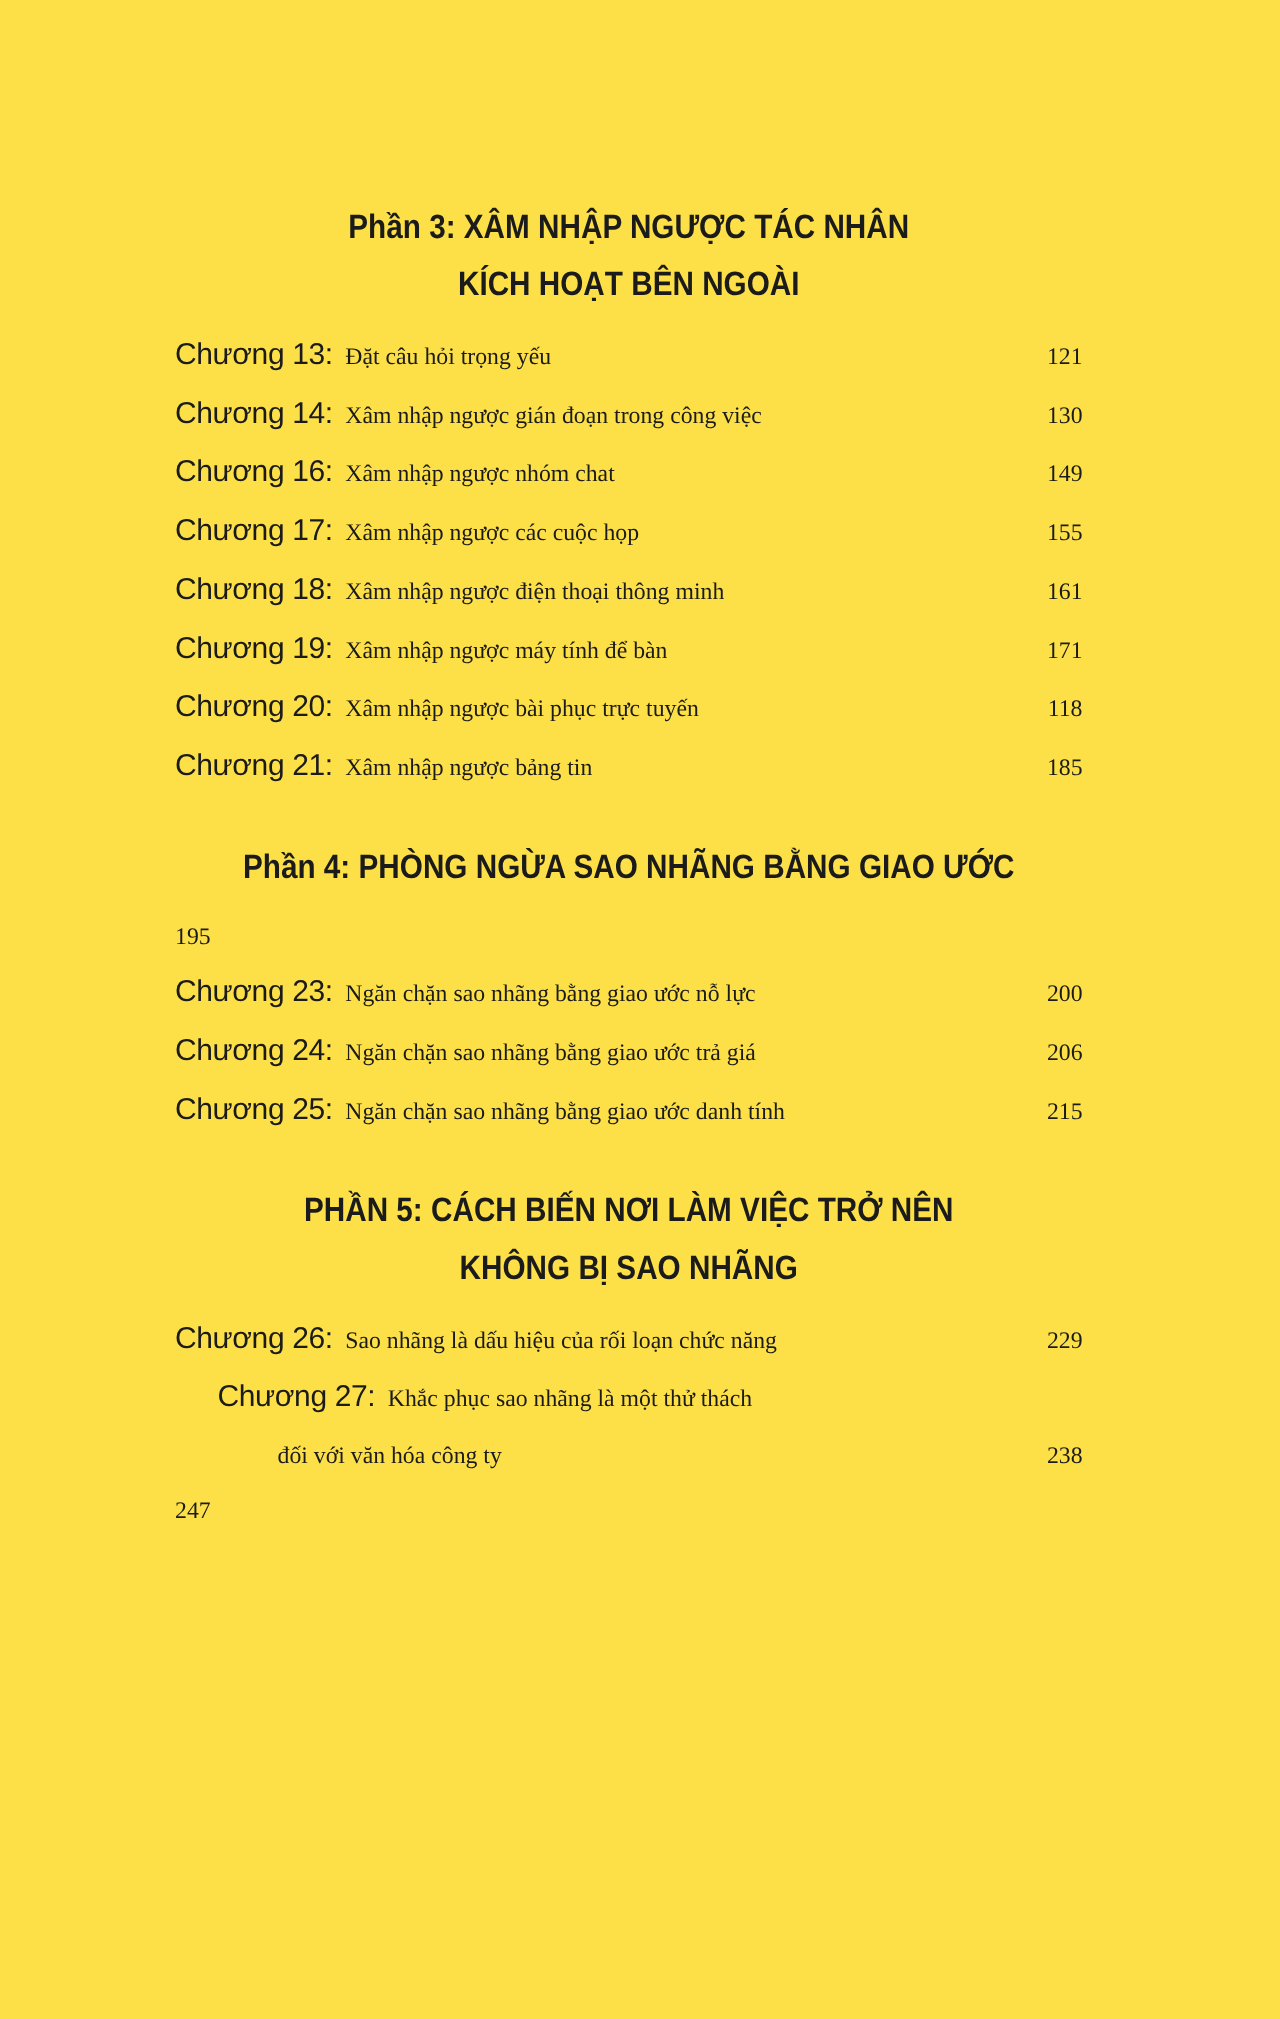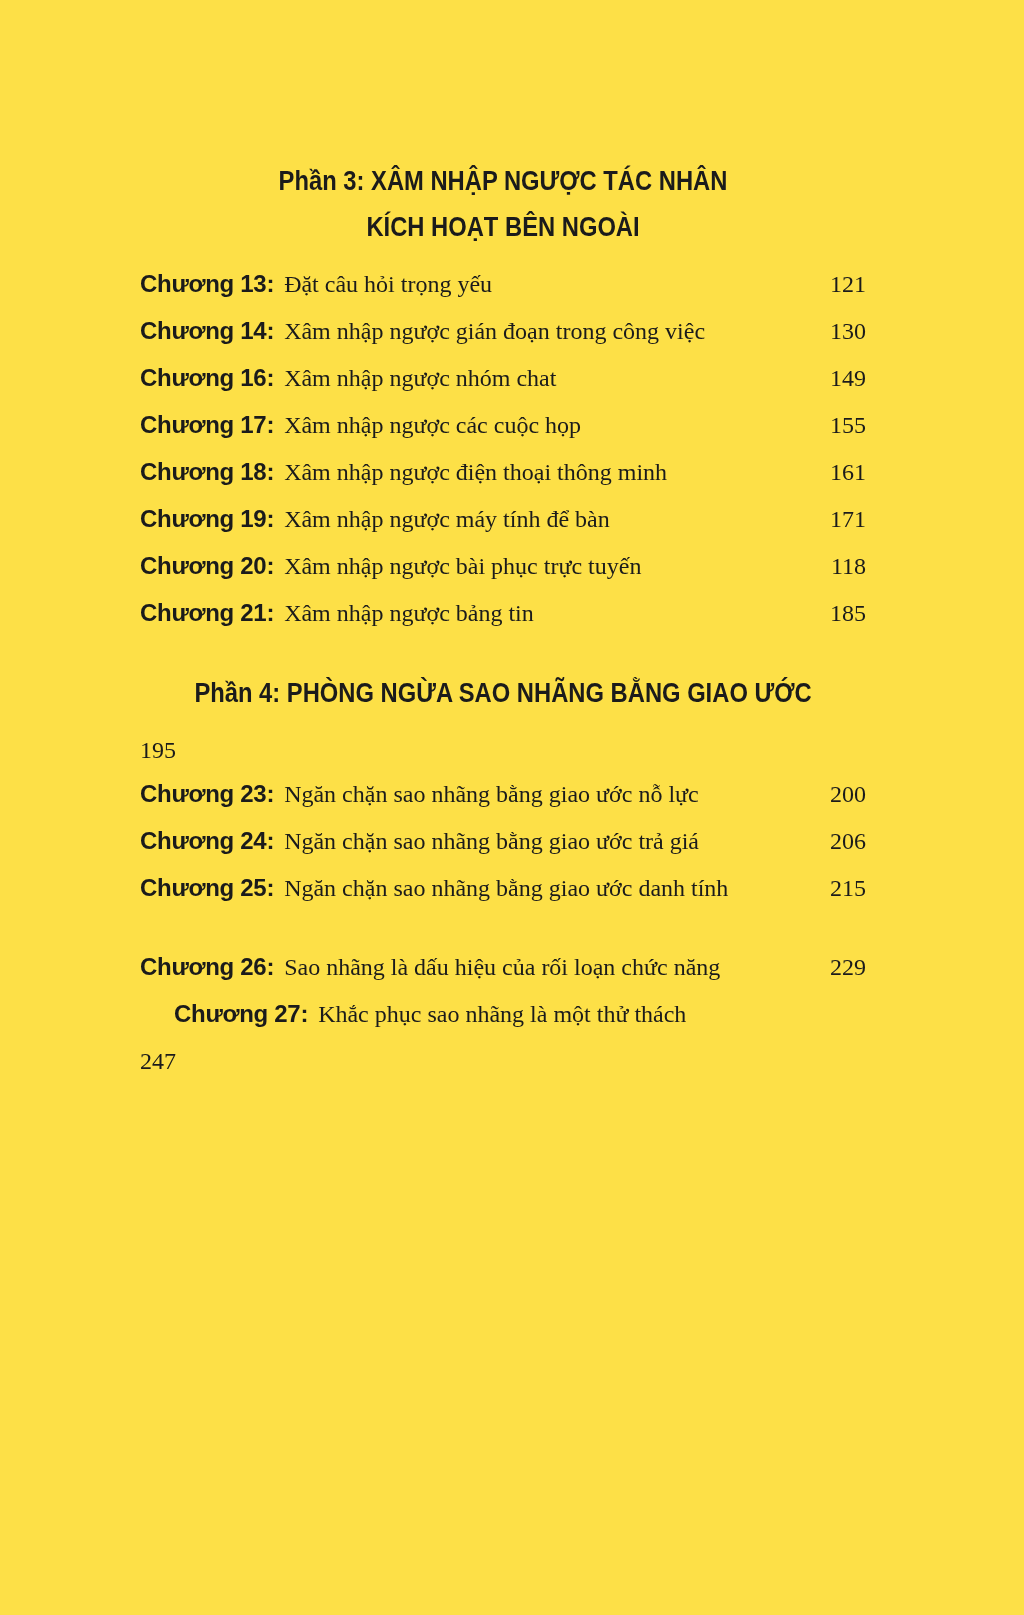--- a/index.html
+++ b/index.html
@@ -37,28 +37,28 @@
   .row {
     display: flex;
     justify-content: space-between;
     align-items: baseline;
     gap: 8px;
     line-height: 44px;
   }
   .entry { white-space: nowrap; min-width: 0; }
   .label {
     font-family: "Liberation Sans", sans-serif;
-    font-weight: 700;
+    font-weight: 400;
     font-size: 24px;
     letter-spacing: -0.3px;
     margin-right: 10px;
   }
   .title, .pagenum, .title-cont {
     font-family: "Liberation Serif", serif;
-    font-size: 24px;
+    font-size: 19px;
   }
   .pagenum { white-space: nowrap; }
 
   .row-multi { line-height: 44px; margin-left: 34px; }
   .row-multi .line1 { white-space: nowrap; }
   .row-multi .line2 {
     display: flex;
     justify-content: space-between;
     align-items: baseline;
     gap: 8px;
@@ -129,27 +129,35 @@
           <span class="pagenum">206</span>
         </li>
         <li class="row">
           <span class="entry"><span class="label">Chương 25:</span><span class="title">Ngăn chặn sao nhãng bằng giao ước danh tính</span></span>
           <span class="pagenum">215</span>
         </li>
       </ul>
     </section>
 
     <section class="part">
+      <h2 class="part-heading">
+        <span class="hline">PHẦN 5: CÁCH BIẾN NƠI LÀM VIỆC TRỞ NÊN</span>
+        <span class="hline">KHÔNG BỊ SAO NHÃNG</span>
+      </h2>
       <ul class="chapters">
         <li class="row">
           <span class="entry"><span class="label">Chương 26:</span><span class="title">Sao nhãng là dấu hiệu của rối loạn chức năng</span></span>
           <span class="pagenum">229</span>
         </li>
         <li class="row-multi">
           <div class="line1"><span class="label">Chương 27:</span><span class="title">Khắc phục sao nhãng là một thử thách</span></div>
+          <div class="line2">
+            <span class="title-cont">đối với văn hóa công ty</span>
+            <span class="pagenum">238</span>
+          </div>
         </li>
         <li class="row">
           <span class="pagenum">247</span>
         </li>
       </ul>
     </section>
 
   </main>
 </div>
 

